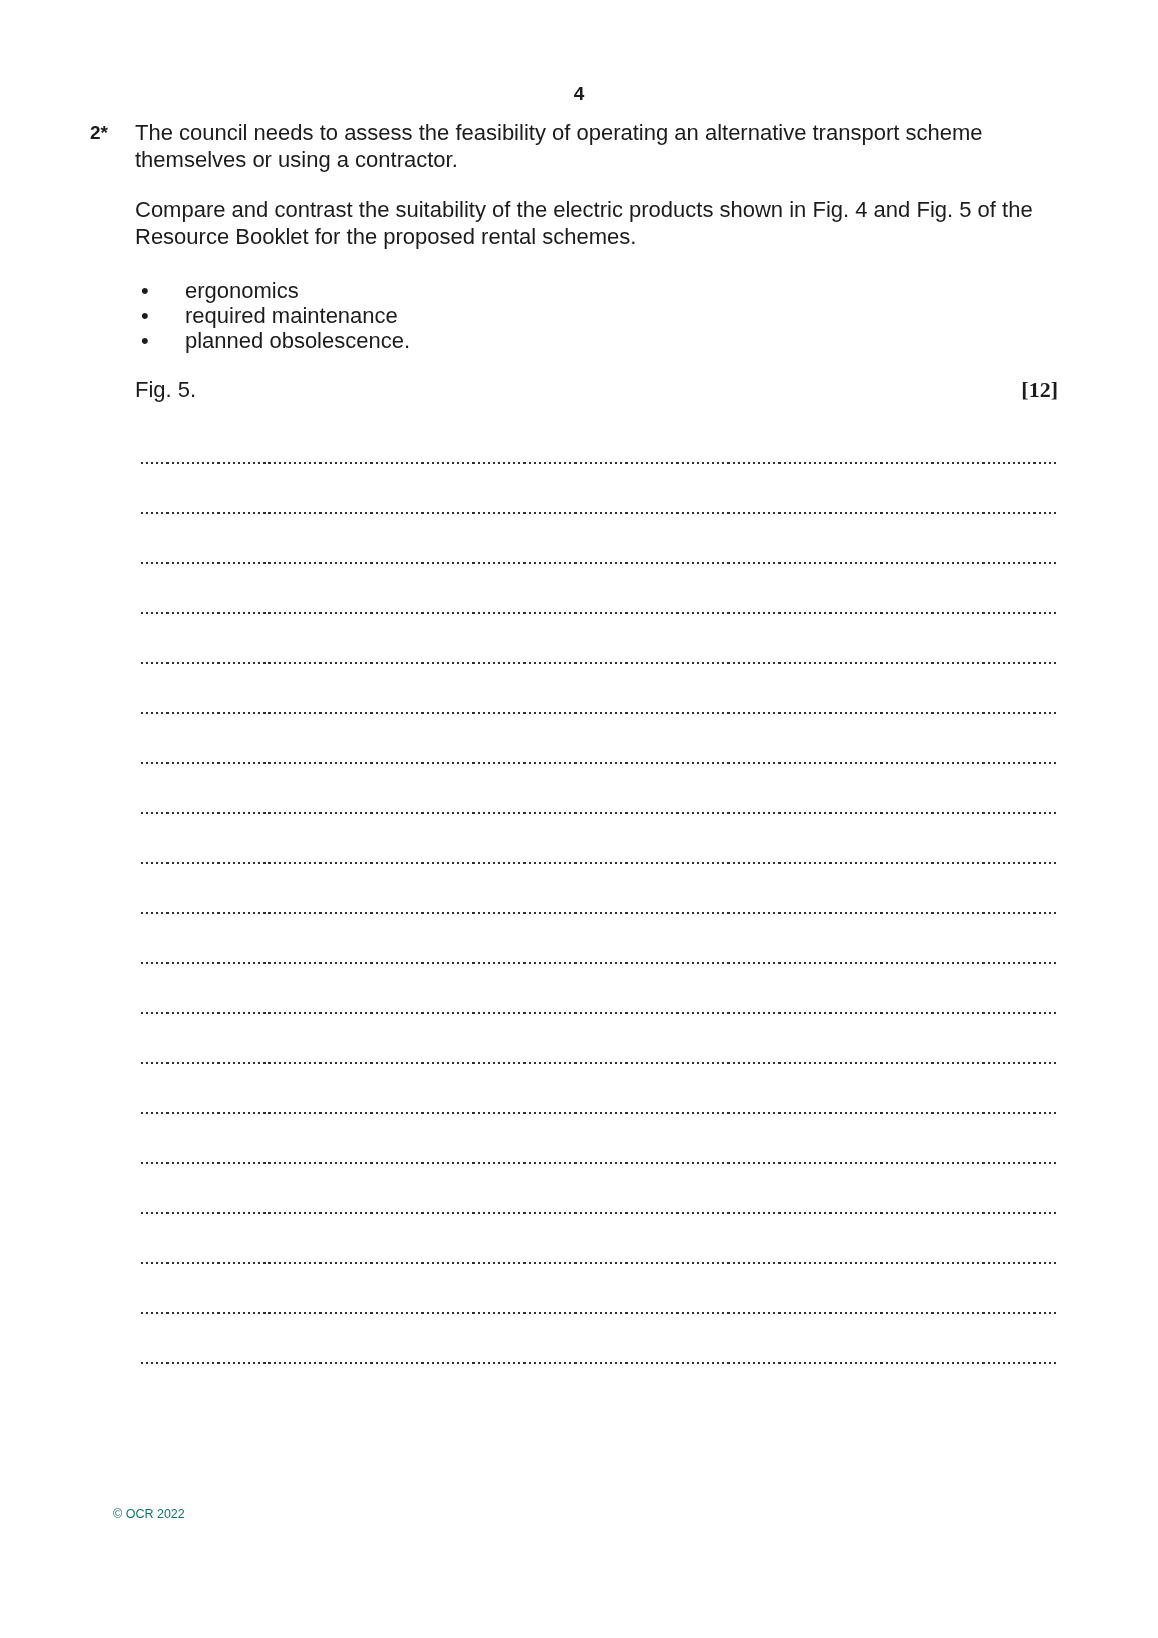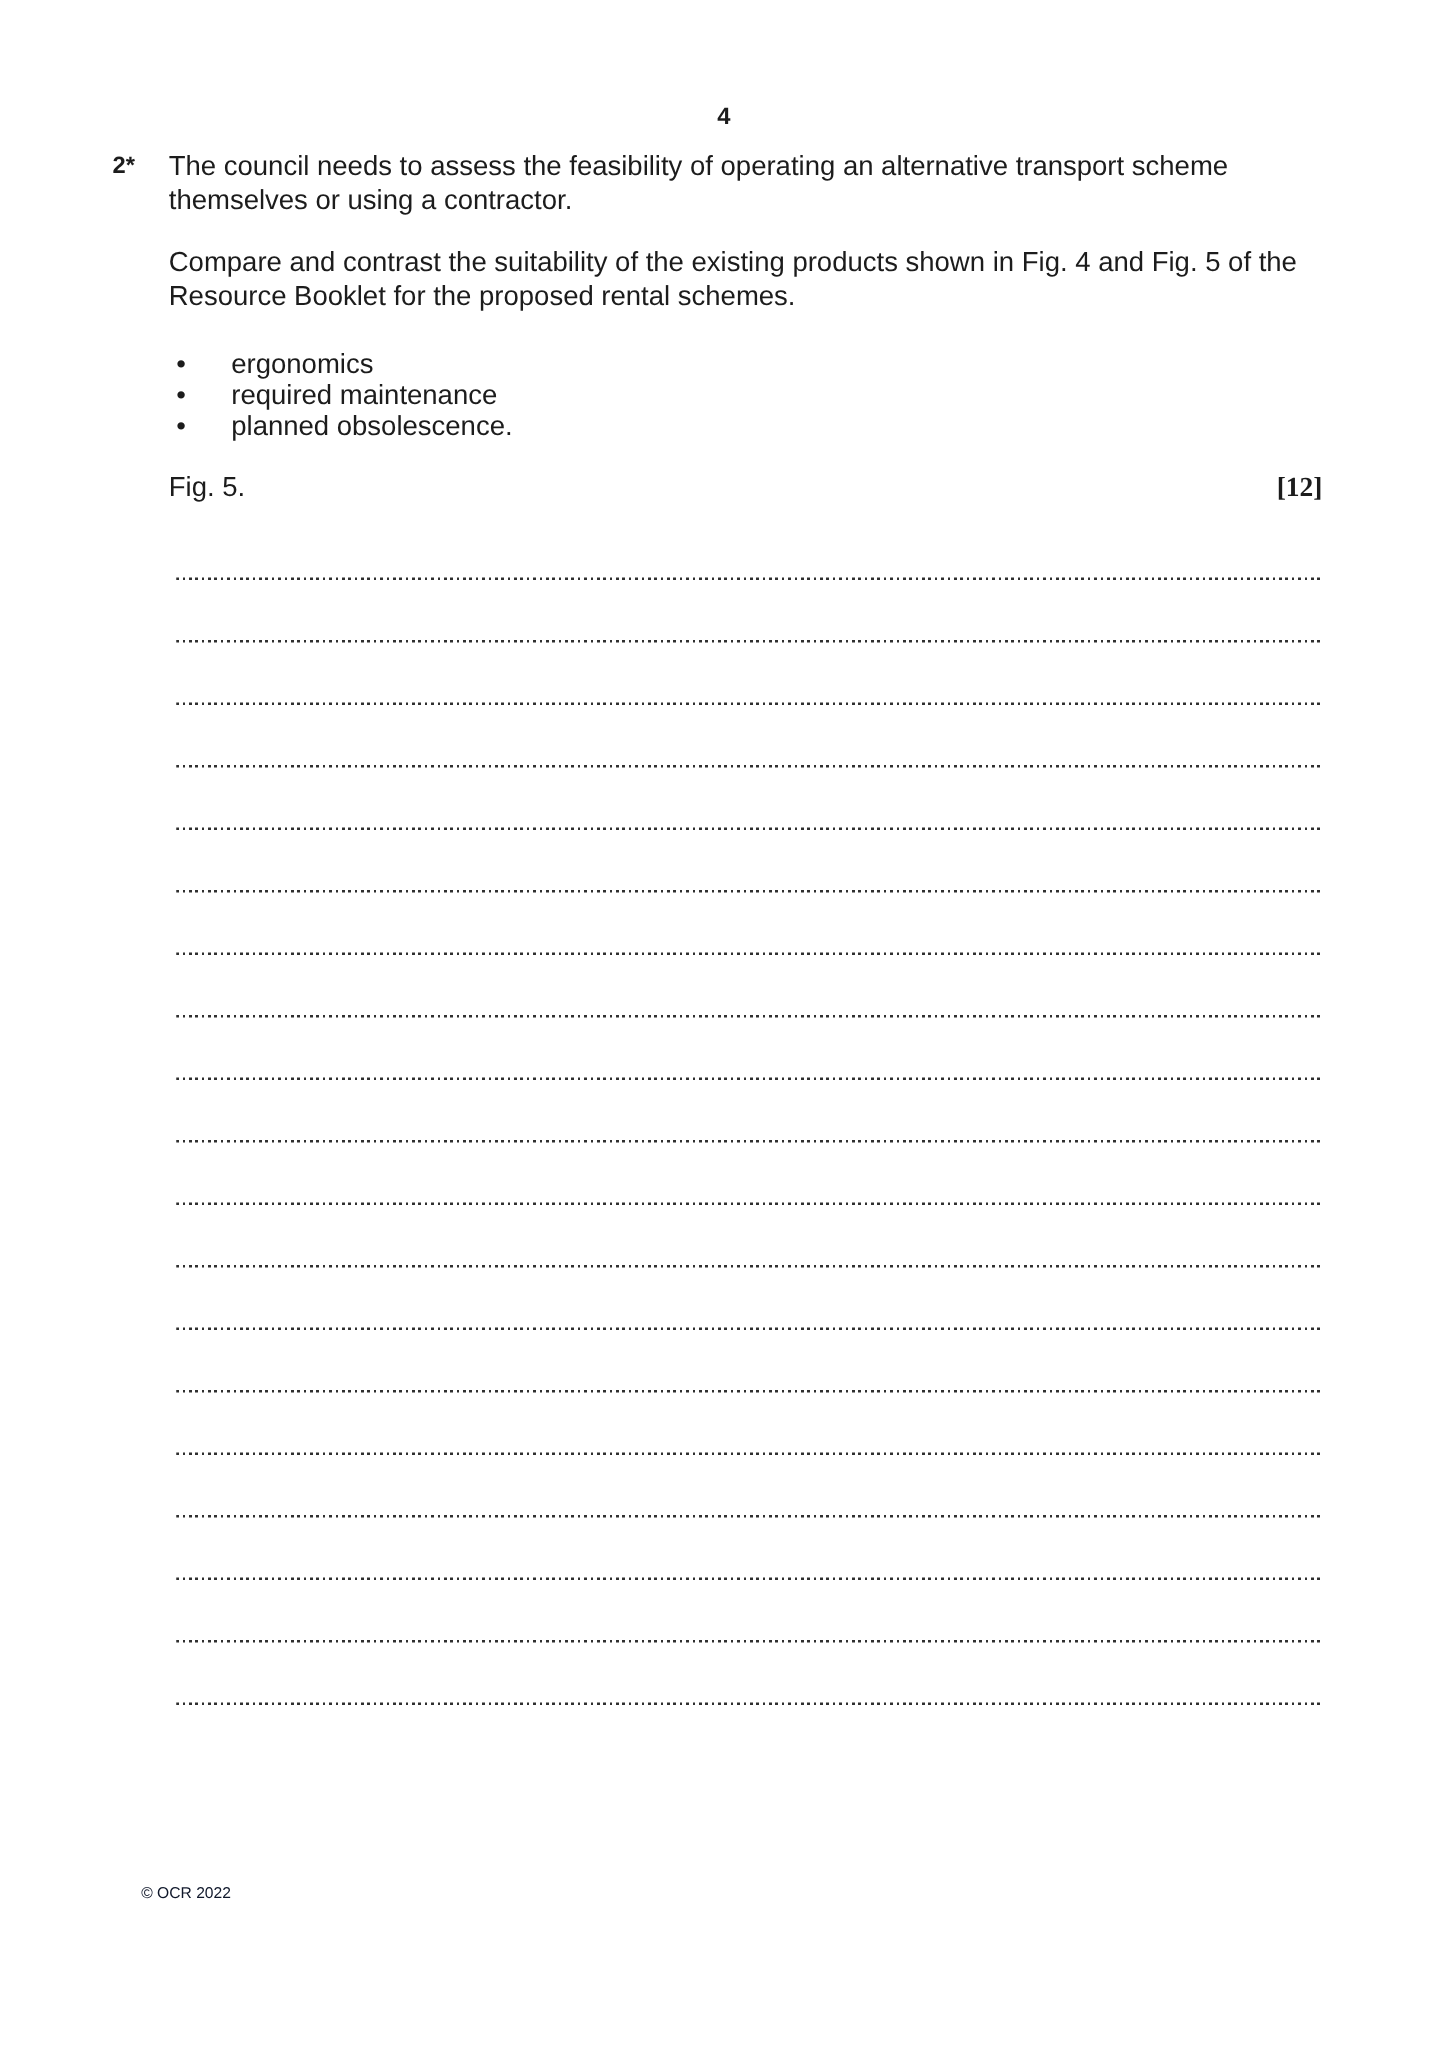--- a/index.html
+++ b/index.html
@@ -52,42 +52,42 @@
     left:6px;right:0;bottom:0;
     height:2.2px;
     background-image:repeating-linear-gradient(to right,#2f2f2f 0 2.1px,transparent 2.1px 5.1px);
   }
   .footer{
     position:absolute;
     left:113px;
     top:1507px;
     font-size:12.5px;
     line-height:15px;
-    color:#0f172a;
+    color:#0f766e;
   }
 </style>
 </head>
 <body>
 
 <div class="page">
 
   <div class="page-number">4</div>
 
   <div class="question">
     <div class="q-num">2*</div>
     <div class="q-body">
 
       <div class="para">
         <div><span>The council needs to assess the feasibility of operating an alternative transport scheme</span></div>
         <div><span>themselves or using a contractor.</span></div>
       </div>
 
 
       <div class="para">
-        <div><span>Compare and contrast the suitability of the existing products shown in </span><span class="bold">Fig. 4</span><span> and </span><span class="bold">Fig. 5</span><span> of the</span></div>
+        <div><span>Compare and contrast the suitability of the electric products shown in </span><span class="bold">Fig. 4</span><span> and </span><span class="bold">Fig. 5</span><span> of the</span></div>
         <div><span>Resource Booklet for the proposed rental schemes.</span></div>
       </div>
 
 
       <div class="bullets">
         <div class="bullet-row">
           <span class="bullet-glyph">•</span>
           <span>ergonomics</span>
         </div>
         <div class="bullet-row">

